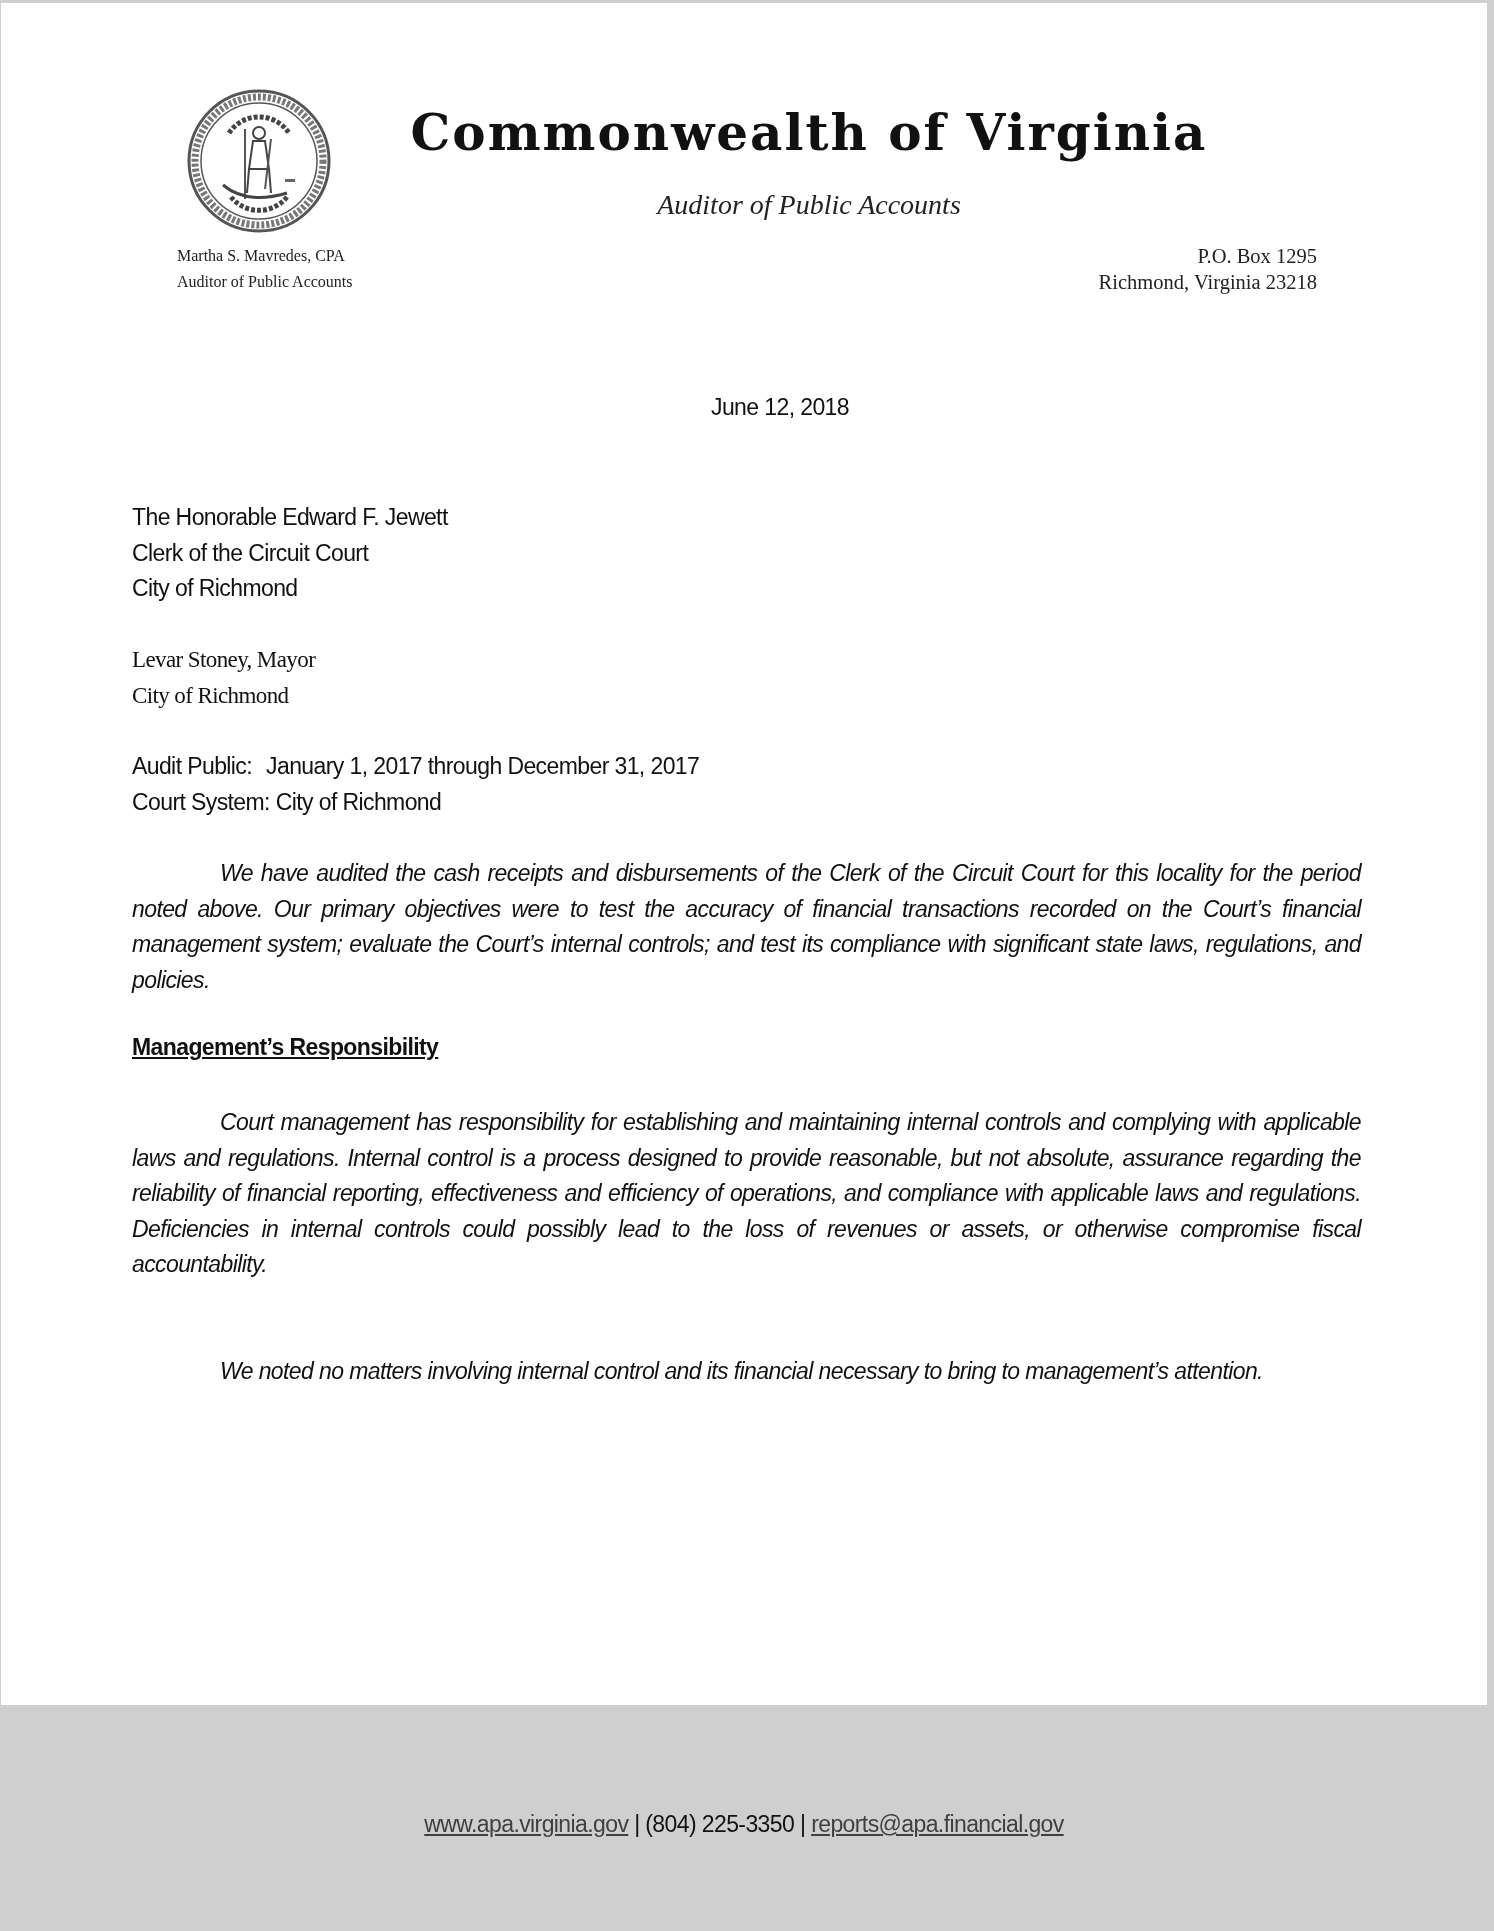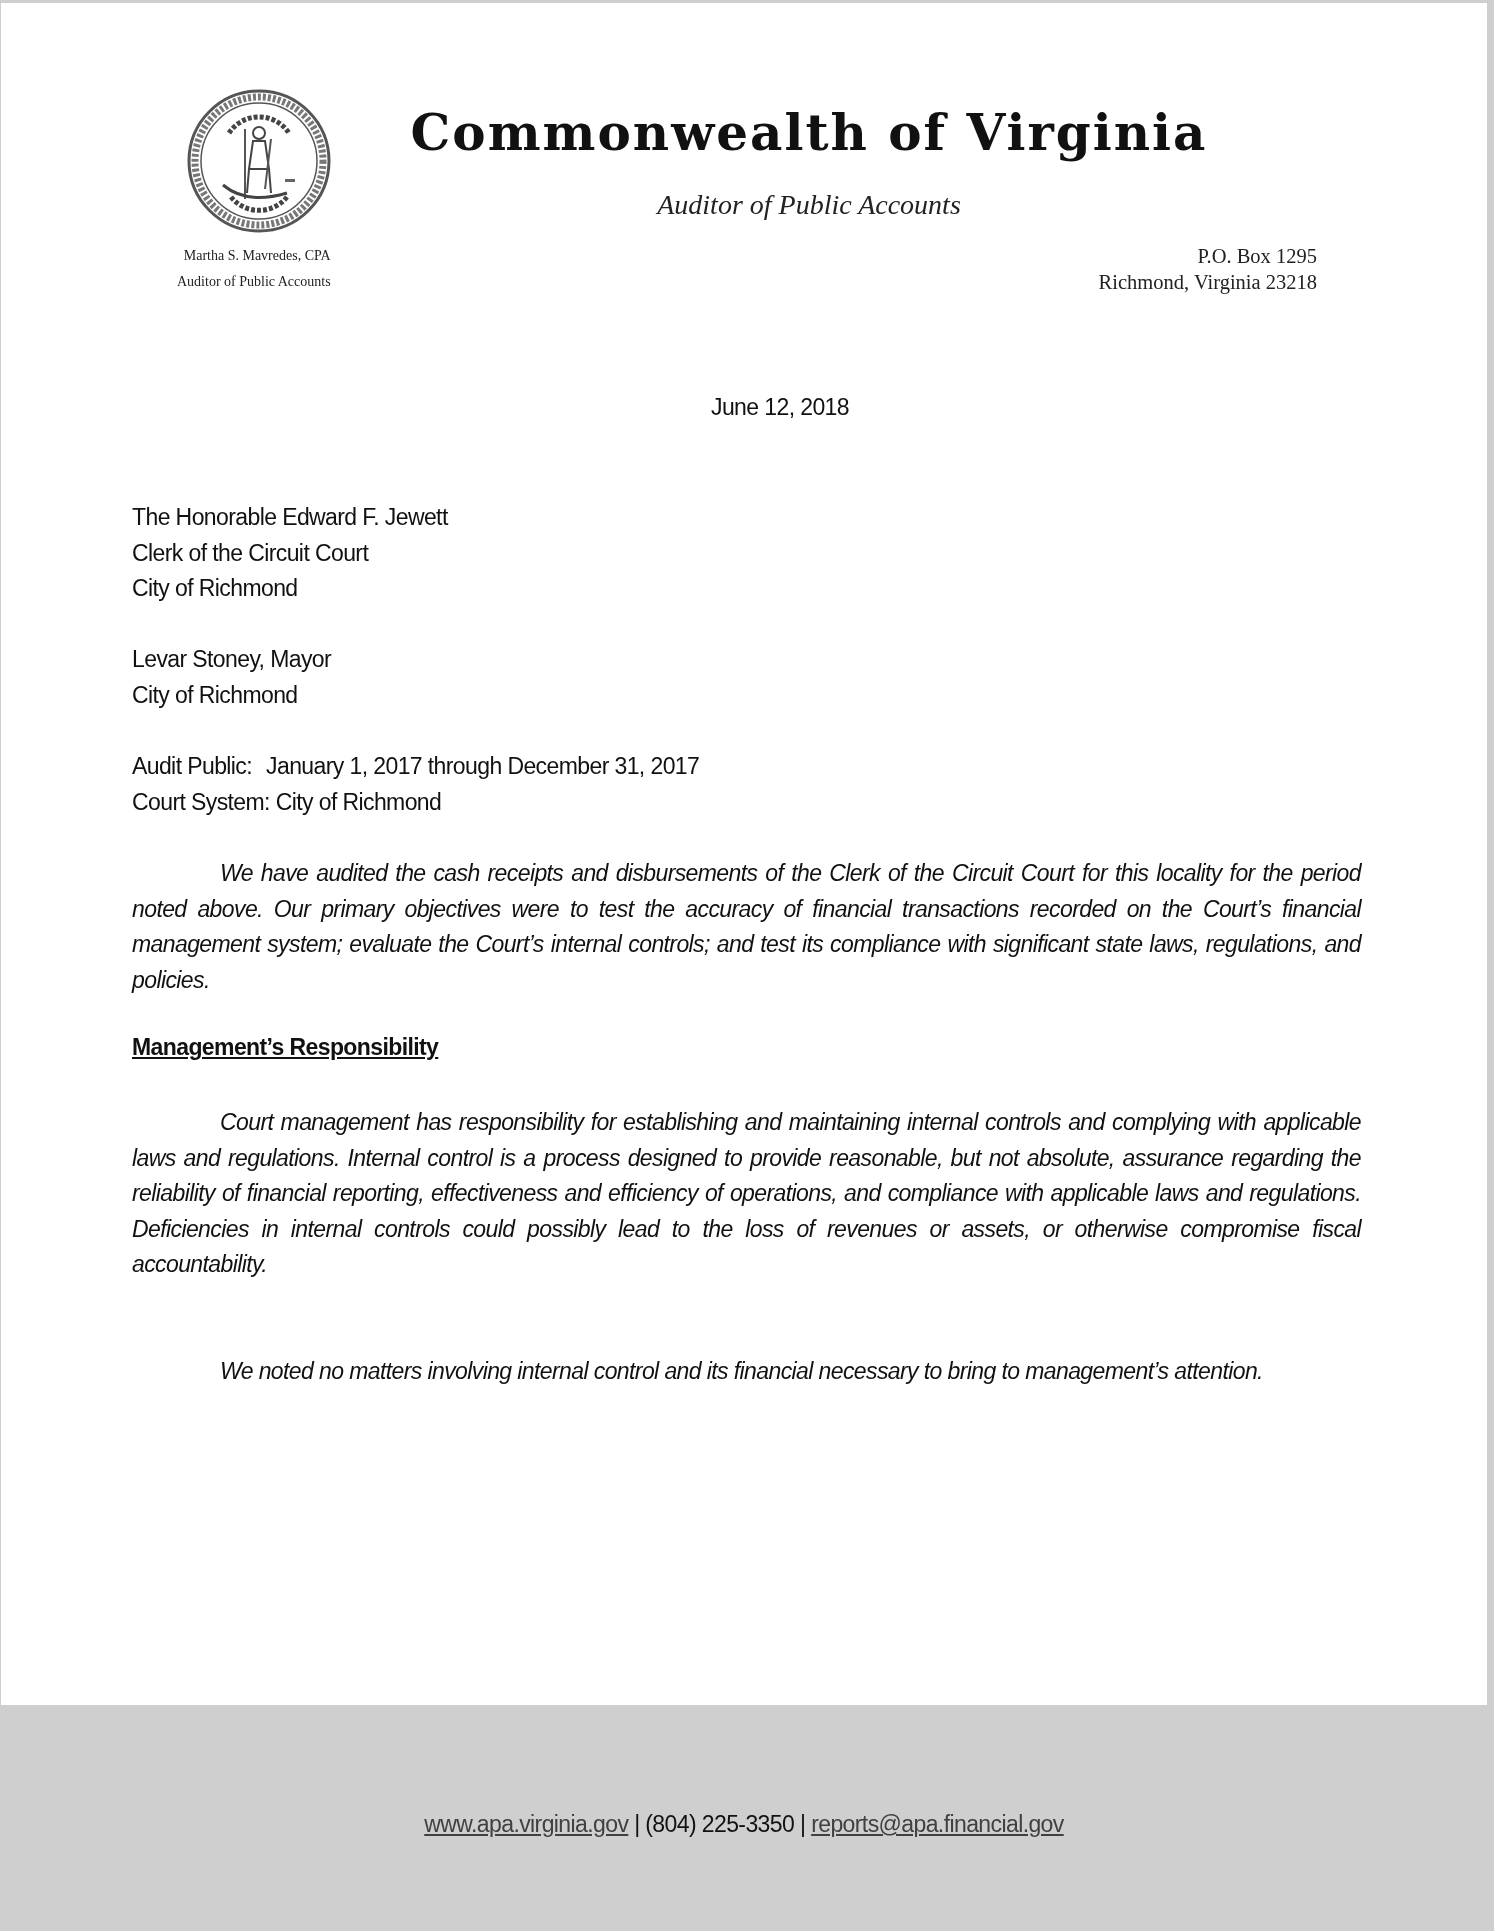--- a/index.html
+++ b/index.html
@@ -6,21 +6,21 @@
   body { width:1494px; height:1931px; background:#cfcfcf; position:relative; overflow:hidden; }
   .page { position:absolute; left:1px; top:3px; width:1486px; height:1702px; background:#fff; }
   .abs { position:absolute; white-space:nowrap; }
   .serif { font-family:"Liberation Serif", "DejaVu Serif", serif; color:#222; }
   .body-text { font-family:"Liberation Sans", "DejaVu Sans", sans-serif; color:#111; font-size:23px; letter-spacing:-0.6px; }
   .title { left:0; width:1486px; top:100px; text-align:center; padding-left:130px; box-sizing:border-box;
            font-family:"DejaVu Serif", "Liberation Serif", serif; font-weight:bold; font-size:50px; letter-spacing:2px; color:#111; }
   .subtitle { left:0; width:1486px; top:186px; text-align:center; padding-left:130px; box-sizing:border-box;
               font-style:italic; font-size:28px; }
   .seal { position:absolute; left:186px; top:86px; width:144px; height:144px; }
-  .lh-left { left:176px; top:240px; font-size:14px; line-height:26px;text-align:right; }
+  .lh-left { left:176px; top:240px; font-size:16px; line-height:26px; }
   .lh-right { right:170px; top:240px; font-size:20.5px; line-height:26px; text-align:right; }
   .date { left:0; width:1486px; text-align:center; top:391px; padding-left:72px; box-sizing:border-box; }
   .block { left:131px; line-height:35.6px; }
   .para { position:absolute; left:131px; width:1229px; line-height:35.6px; text-align:justify; white-space:normal;font-style:italic; }
   .para .indent { display:inline-block; width:88px; }
   .heading { left:131px; font-weight:bold; text-decoration:underline; }
   .footer { left:0; width:1486px; text-align:center; top:1808px; }
   .footer a { color:#404040; text-decoration:underline; }
   .ap-gap { display:inline-block; width:14px; }
 </style>
@@ -57,21 +57,21 @@
   </div>
 
   <div class="abs body-text date">June 12, 2018</div>
 
   <div class="abs body-text block" style="top:497px;">
     <div>The Honorable Edward F. Jewett</div>
     <div>Clerk of the Circuit Court</div>
     <div>City of Richmond</div>
   </div>
 
-  <div class="abs body-text block" style="top:639px;">
+  <div class="abs body-text block" style="top:639px;font-family:Liberation Serif, serif;">
     <div>Levar Stoney, Mayor</div>
     <div>City of Richmond</div>
   </div>
 
   <div class="abs body-text block" style="top:746px;">
     <div>
       <span>Audit Public:</span><span class="ap-gap"></span><span>January 1, 2017 through December 31, 2017</span>
     </div>
     <div>
       <span>Court System:</span>

